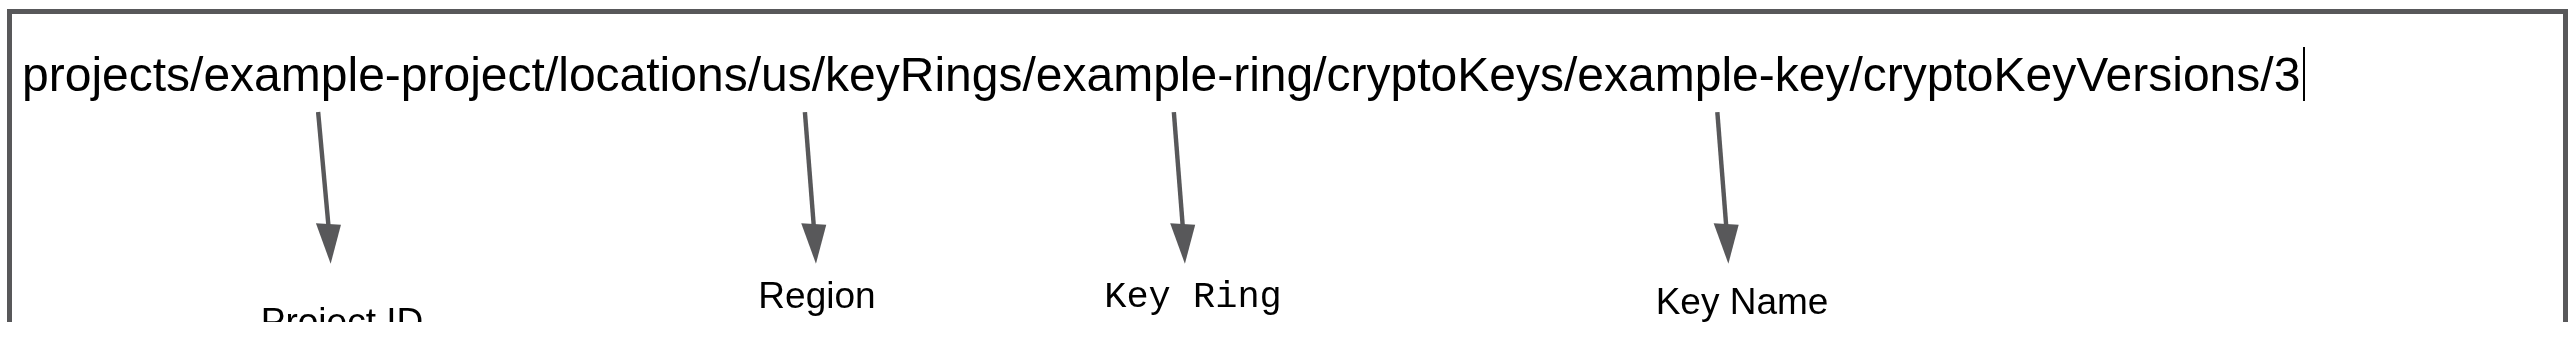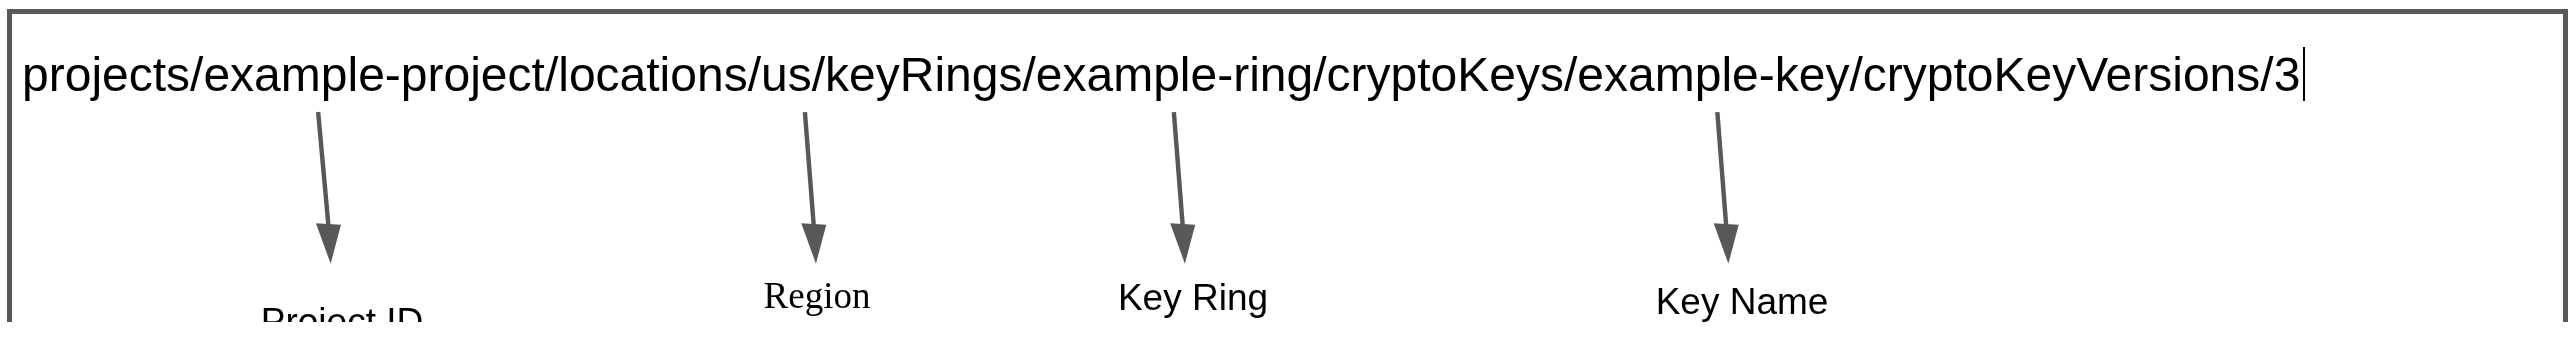--- a/index.html
+++ b/index.html
@@ -52,22 +52,22 @@
   }
   .callout {
     position: absolute;
     transform: translateX(-50%);
     font-size: 37px;
     line-height: 37px;
     color: #000000;
     white-space: nowrap;
   }
   .callout-project-id { left: 342px;  top: 275px; margin-top: 28px; }
-  .callout-region     { left: 817px; top: 277px; font-family: Liberation Serif, serif; }
-  .callout-key-ring   { left: 1193px; top: 279px; }
+  .callout-region     { left: 817px; top: 277px; }
+  .callout-key-ring   { left: 1193px; top: 279px; font-family: Liberation Mono, monospace; }
   .callout-key-name   { left: 1742px; top: 267px; margin-top: 16px; }
 </style>
 </head>
 <body>
 
 <div class="stage">
 
   <div class="frame"></div>
 
   <div class="path-line">

